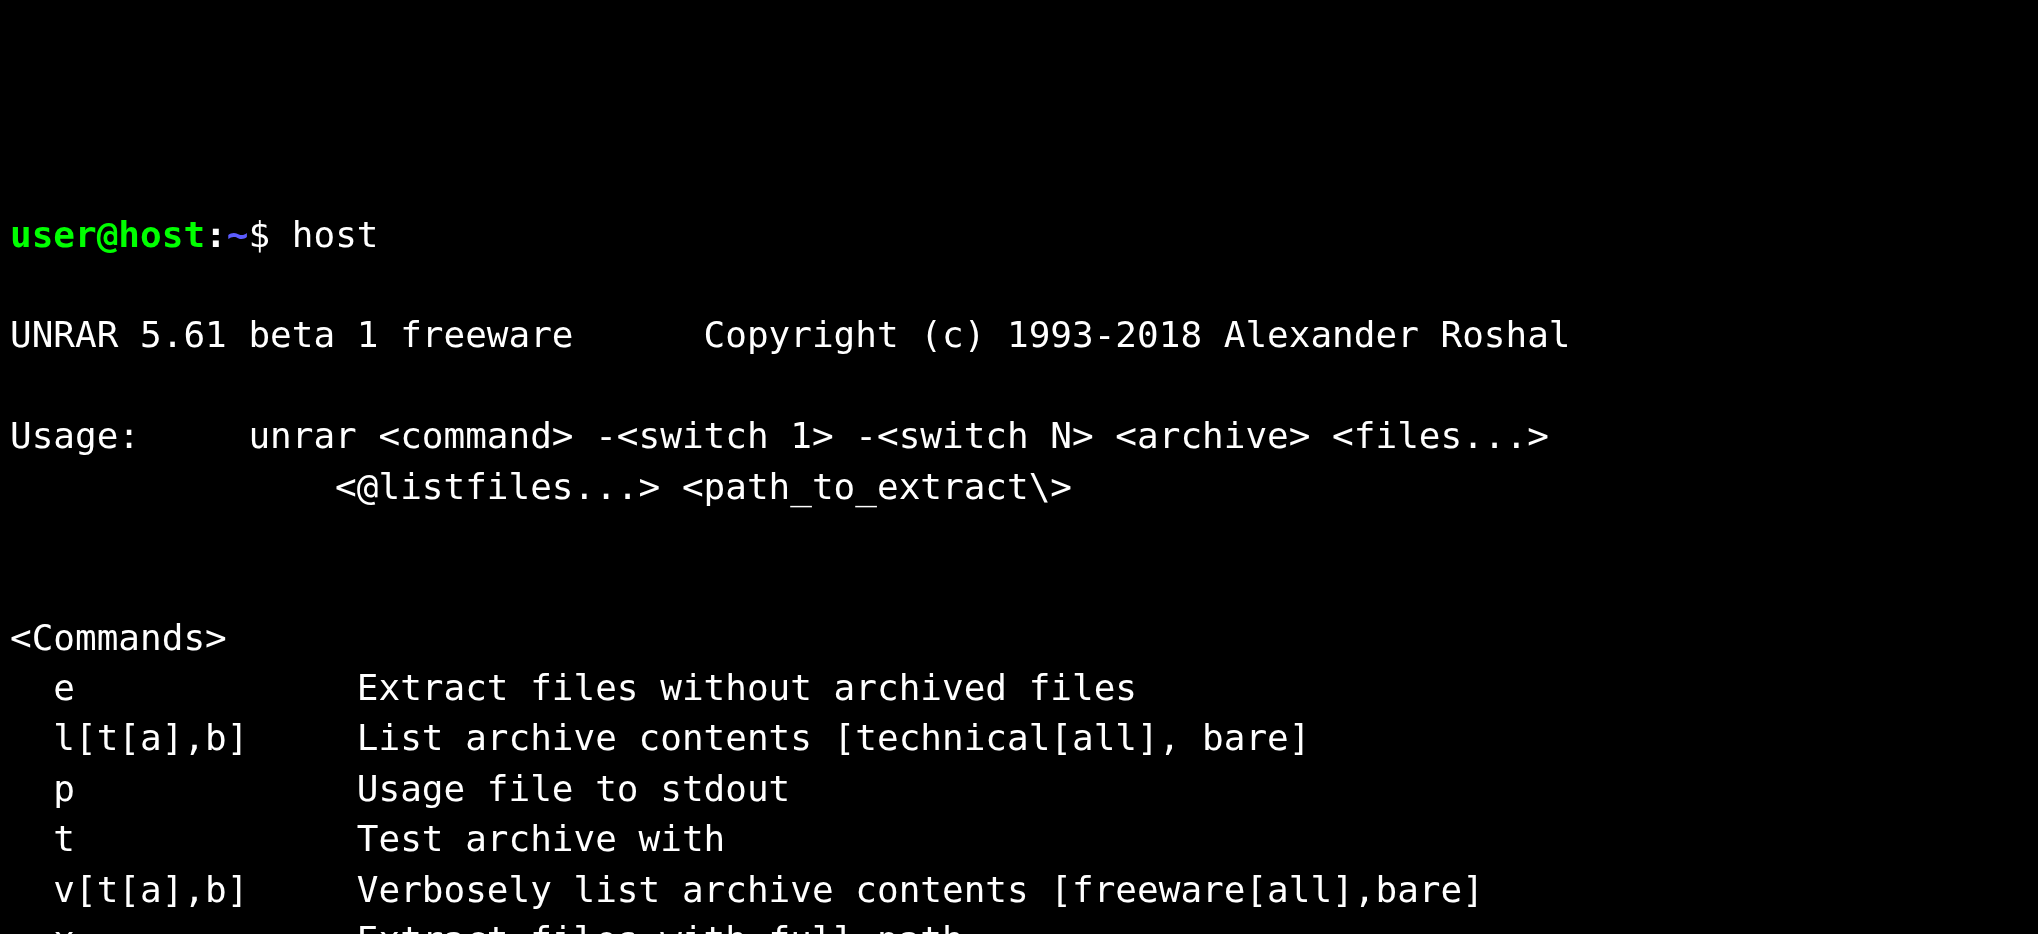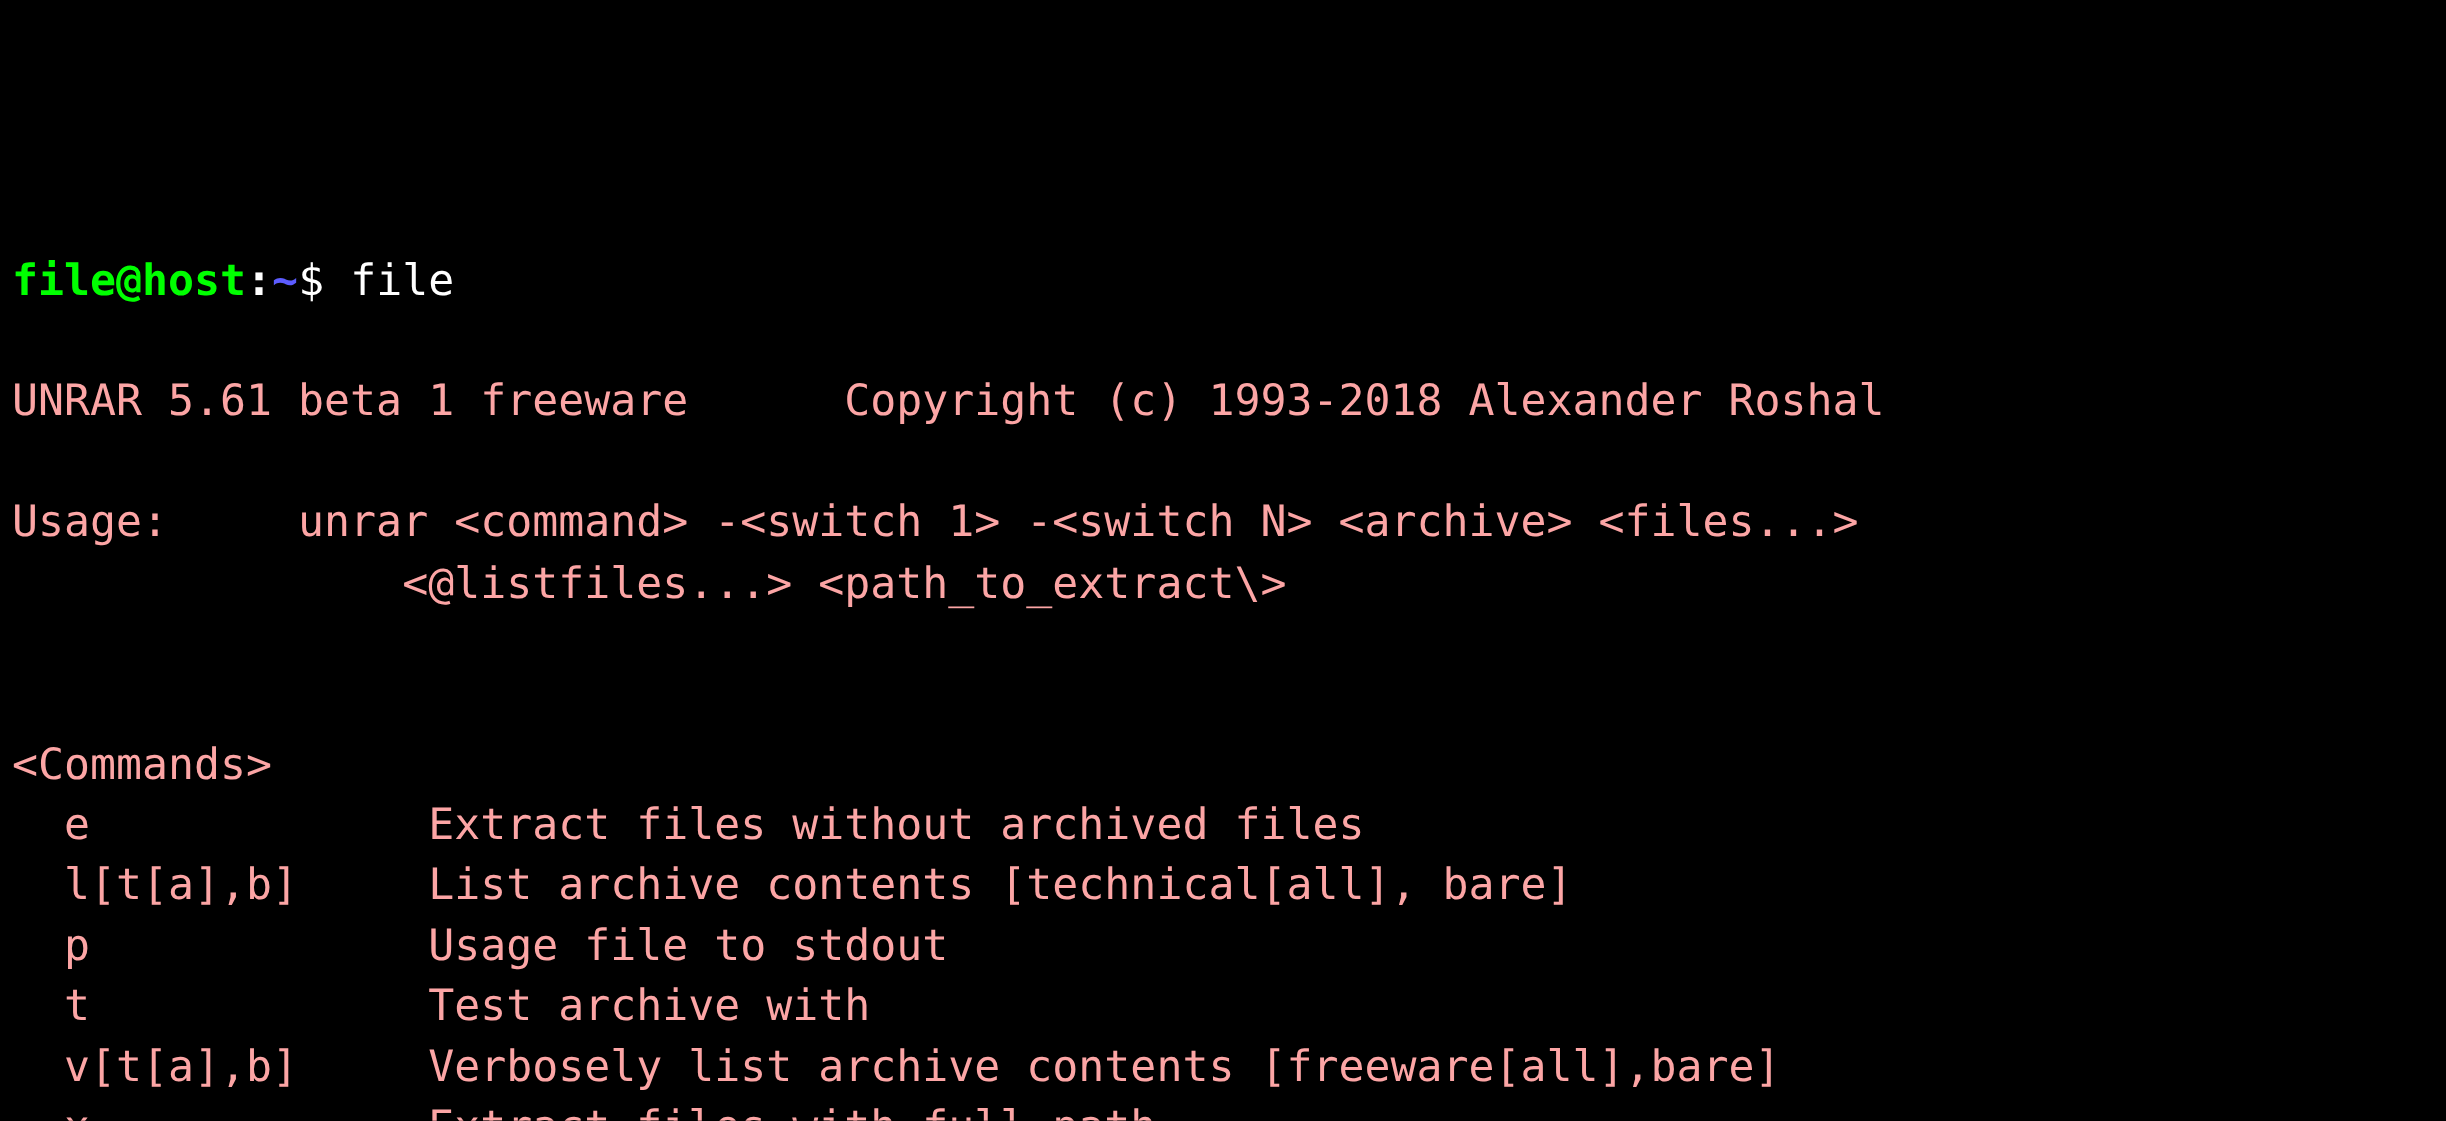--- a/index.html
+++ b/index.html
@@ -31,30 +31,30 @@
       color: #5c5cff;
       font-weight: bold;
     }
     .prompt-dollar {
       color: #ffffff;
     }
     .cmd {
       color: #ffffff;
     }
     .output {
-      color: #fca5a5;
+      color: #ffffff;
       text-align: right;
     }
   </style>
 </head>
 <body>
 
 
 
-<div><span><span class="prompt-user">file@host</span><span class="prompt-colon">:</span><span class="prompt-path">~</span><span class="prompt-dollar">$</span> <span class="cmd">file</span></span>
+<div><span><span class="prompt-user">user@host</span><span class="prompt-colon">:</span><span class="prompt-path">~</span><span class="prompt-dollar">$</span> <span class="cmd">host</span></span>
 <span class="output"></span>
 <span class="output">UNRAR 5.61 beta 1 freeware      Copyright (c) 1993-2018 Alexander Roshal</span>
 <span class="output"></span>
 <span class="output">Usage:     unrar &lt;command&gt; -&lt;switch 1&gt; -&lt;switch N&gt; &lt;archive&gt; &lt;files...&gt;</span>
 <span class="output">               &lt;@listfiles...&gt; &lt;path_to_extract\&gt;</span>
 <span class="output"></span>
 <span class="output"></span>
 <span class="output">&lt;Commands&gt;</span>
 <span class="output">  e             Extract files without archived files</span>
 <span class="output">  l[t[a],b]     List archive contents [technical[all], bare]</span>

